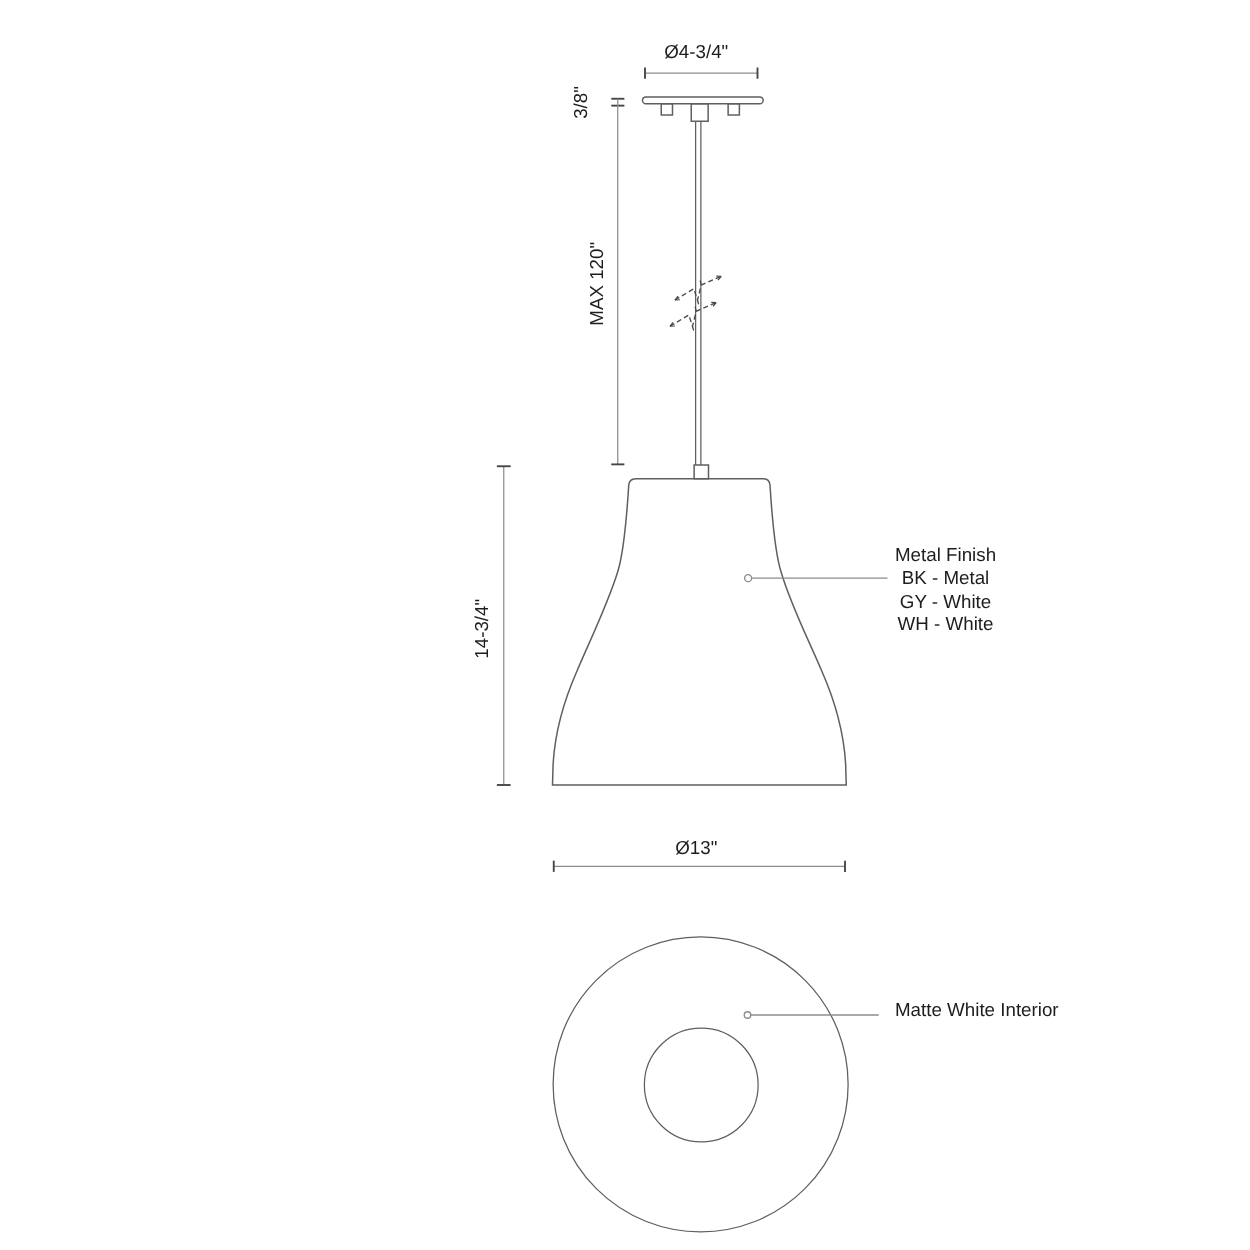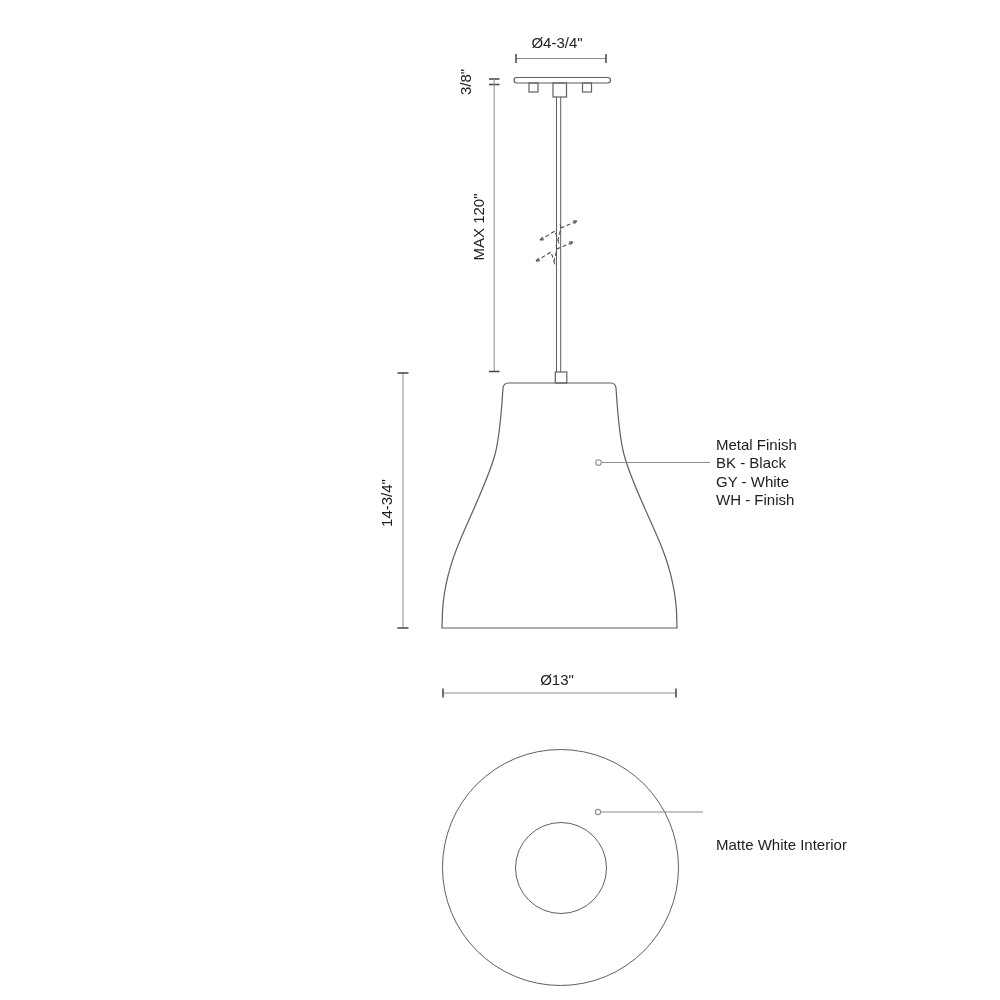--- a/index.html
+++ b/index.html
@@ -35,21 +35,21 @@
   .label{
     position:absolute;
     font-size:15px;
     line-height:17px;
     color:var(--text);
     white-space:nowrap;
   }
   .ctr{transform:translate(-50%,-50%);}
   .rot{transform:translate(-50%,-50%) rotate(-90deg);}
   .vctr{transform:translateY(-50%);}
-  .ann{line-height:18.4px;}
+  .ann{line-height:18.4px;text-align:center;}
 </style>
 </head>
 <body>
 
 <div class="canvas">
 
   <svg class="draw" viewBox="0 0 1000 1000" aria-hidden="true">
 
     <g>
       <line class="dim" x1="516" y1="58.5" x2="606" y2="58.5"></line>
@@ -133,20 +133,20 @@
   <div class="label rot" style="left:465px;top:82px;">3/8"</div>
 
   <div class="label rot" style="left:478px;top:227px;">MAX 120"</div>
 
   <div class="label rot" style="left:386px;top:503px;">14-3/4"</div>
 
   <div class="label ctr" style="left:557px;top:679px;">Ø13"</div>
 
   <div class="label ann" style="left:716px;top:436px;">
     <div>Metal Finish</div>
-    <div>BK - Black</div>
+    <div>BK - Metal</div>
     <div>GY - White</div>
-    <div>WH - Finish</div>
+    <div>WH - White</div>
   </div>
 
-  <div class="label vctr" style="left:716px;top:844px;text-align:right;">Matte White Interior</div>
+  <div class="label vctr" style="left:716px;top:808px;text-align:right;">Matte White Interior</div>
 
 </div>
 
 </body></html>

